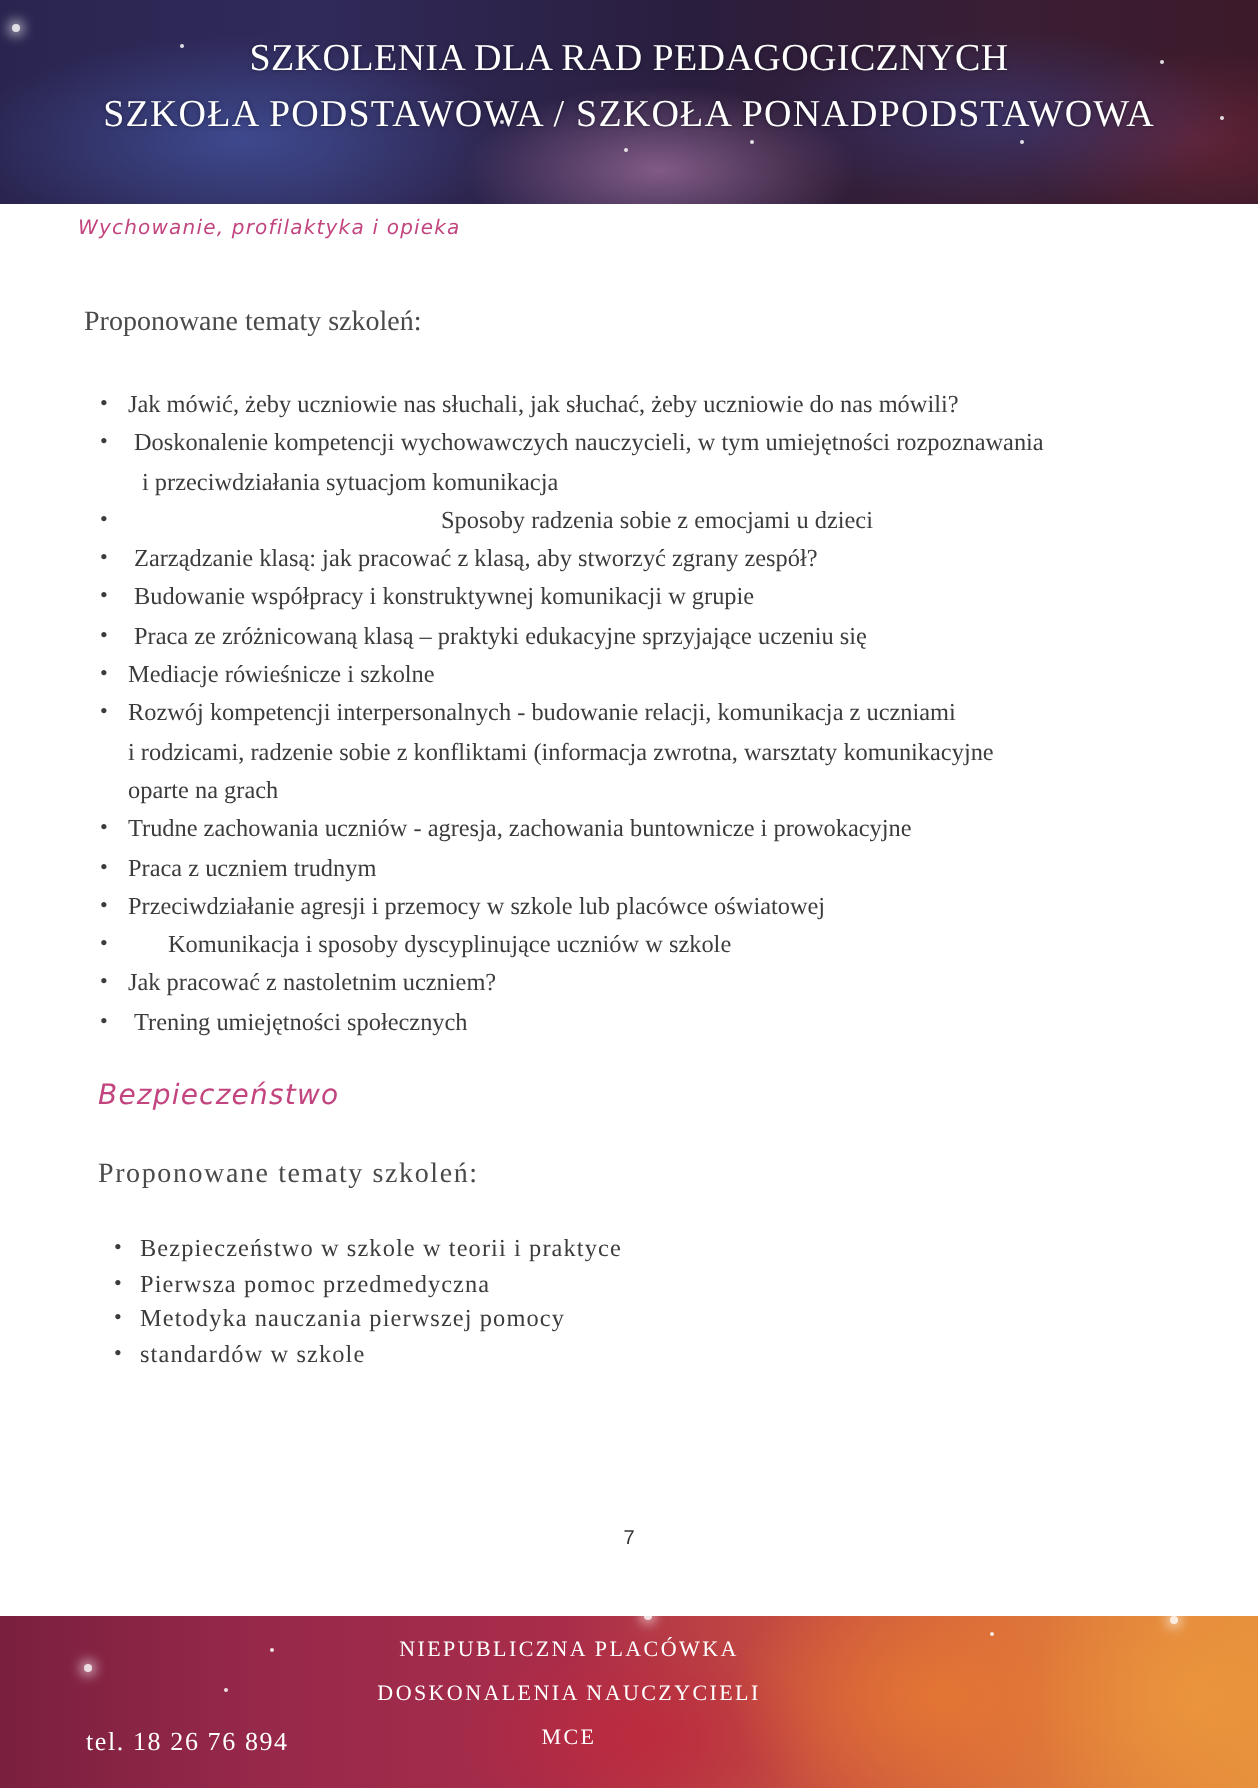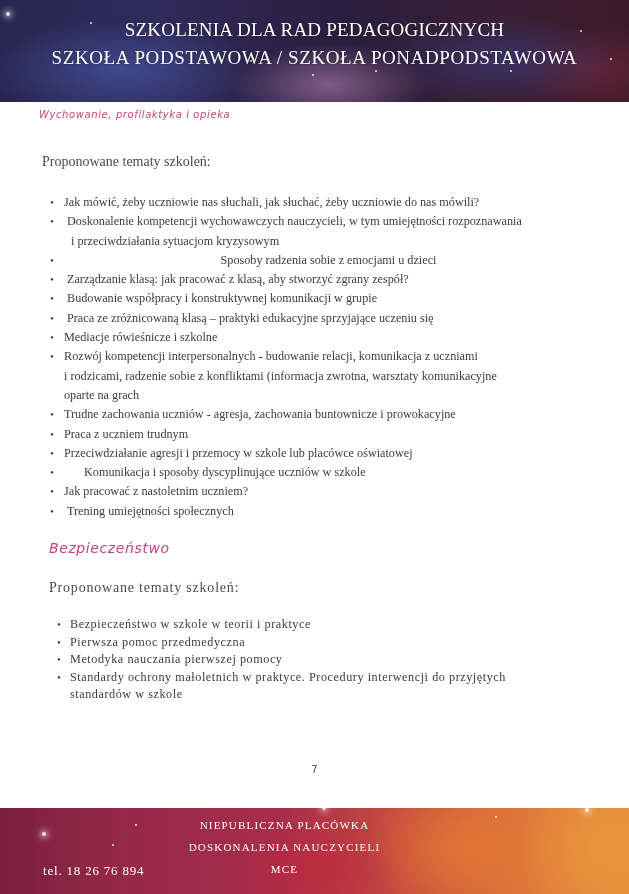--- a/index.html
+++ b/index.html
@@ -105,21 +105,21 @@
 <div class="section-heading sec1-heading">Wychowanie, profilaktyka i opieka</div>
 <div class="intro sec1-intro">Proponowane tematy szkoleń:</div>
 <ul class="topics sec1-list" id="list1">
     <li>
       <span class="bullet">•</span>
       <span class="first" style="display: block;">Jak mówić, żeby uczniowie nas słuchali, jak słuchać, żeby uczniowie do nas mówili?</span>
     </li>
     <li class="indent wrap2">
       <span class="bullet">•</span>
       <span class="first" style="display: block;">Doskonalenie kompetencji wychowawczych nauczycieli, w tym umiejętności rozpoznawania</span>
-      <span class="cont">i przeciwdziałania sytuacjom kryzysowym</span>
+      <span class="cont">i przeciwdziałania sytuacjom komunikacja</span>
     </li>
     <li class="indent">
       <span class="bullet">•</span>
       <span class="first" style="display: block; text-align: center;">Sposoby radzenia sobie z emocjami u dzieci</span>
     </li>
     <li class="indent">
       <span class="bullet">•</span>
       <span class="first" style="display: block;">Zarządzanie klasą: jak pracować z klasą, aby stworzyć zgrany zespół?</span>
     </li>
     <li class="indent">
@@ -174,21 +174,21 @@
       <span class="first" style="display: block;">Bezpieczeństwo w szkole w teorii i praktyce</span>
     </li>
     <li>
       <span class="bullet">•</span>
       <span class="first" style="display: block;">Pierwsza pomoc przedmedyczna</span>
     </li>
     <li>
       <span class="bullet">•</span>
       <span class="first" style="display: block;">Metodyka nauczania pierwszej pomocy</span>
     </li>
-    <li class="wrap2"><span class="bullet">•</span><span class="first" style="display: block;">Standardy ochrony małoletnich w praktyce. Procedury interwencji do przyjętych</span><span class="cont">standardów w szkole</span></li>
+    <li class="wrap2"><span class="bullet">•</span><span class="cont">standardów w szkole</span></li>
   </ul>
 
 <div class="page-number">7</div>
 
 <div class="footer">
   <div class="star big" style="left:42px;top:24px;"></div>
   <div class="star" style="left:112px;top:36px;"></div>
   <div class="star" style="left:135px;top:16px;"></div>
   <div class="star big" style="left:322px;top:-2px;"></div>
   <div class="star" style="left:495px;top:8px;"></div>

